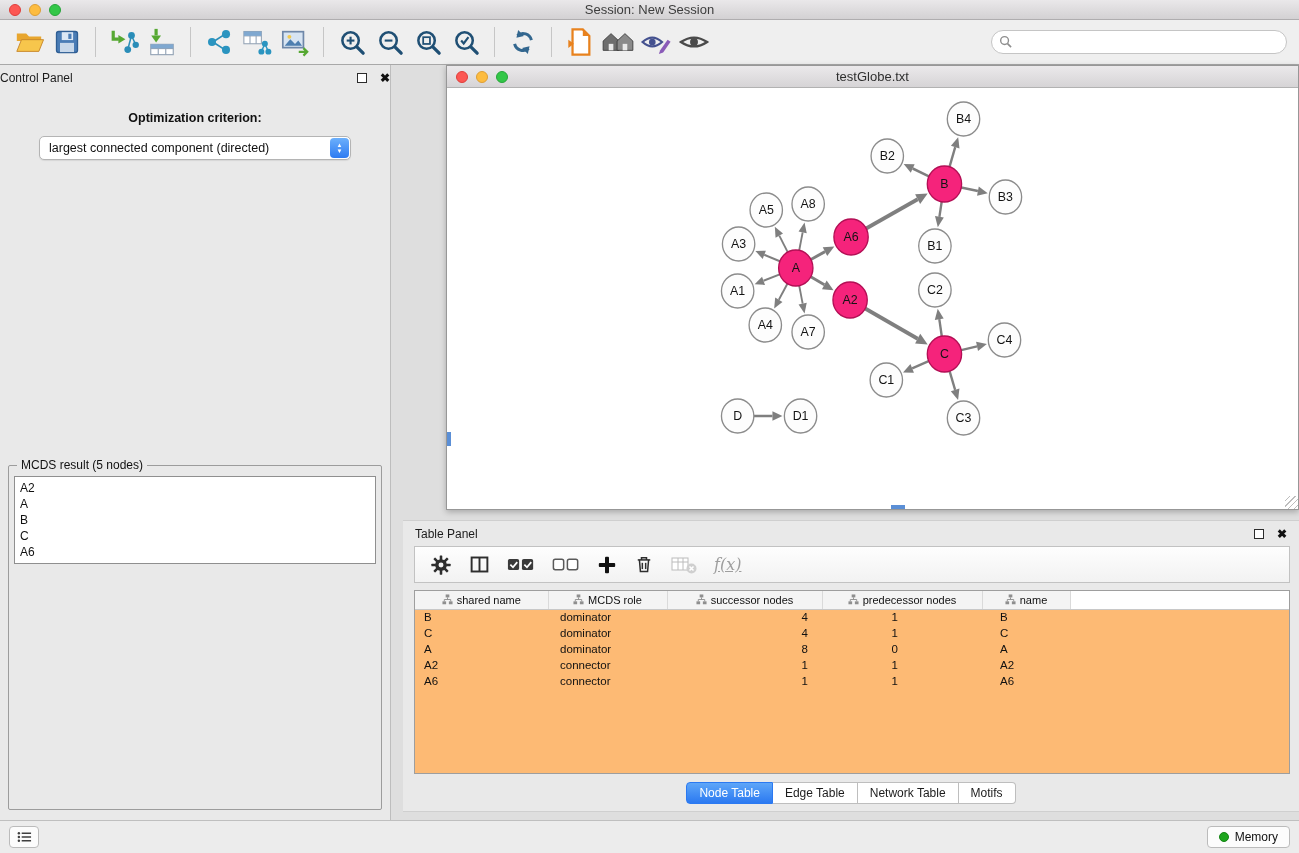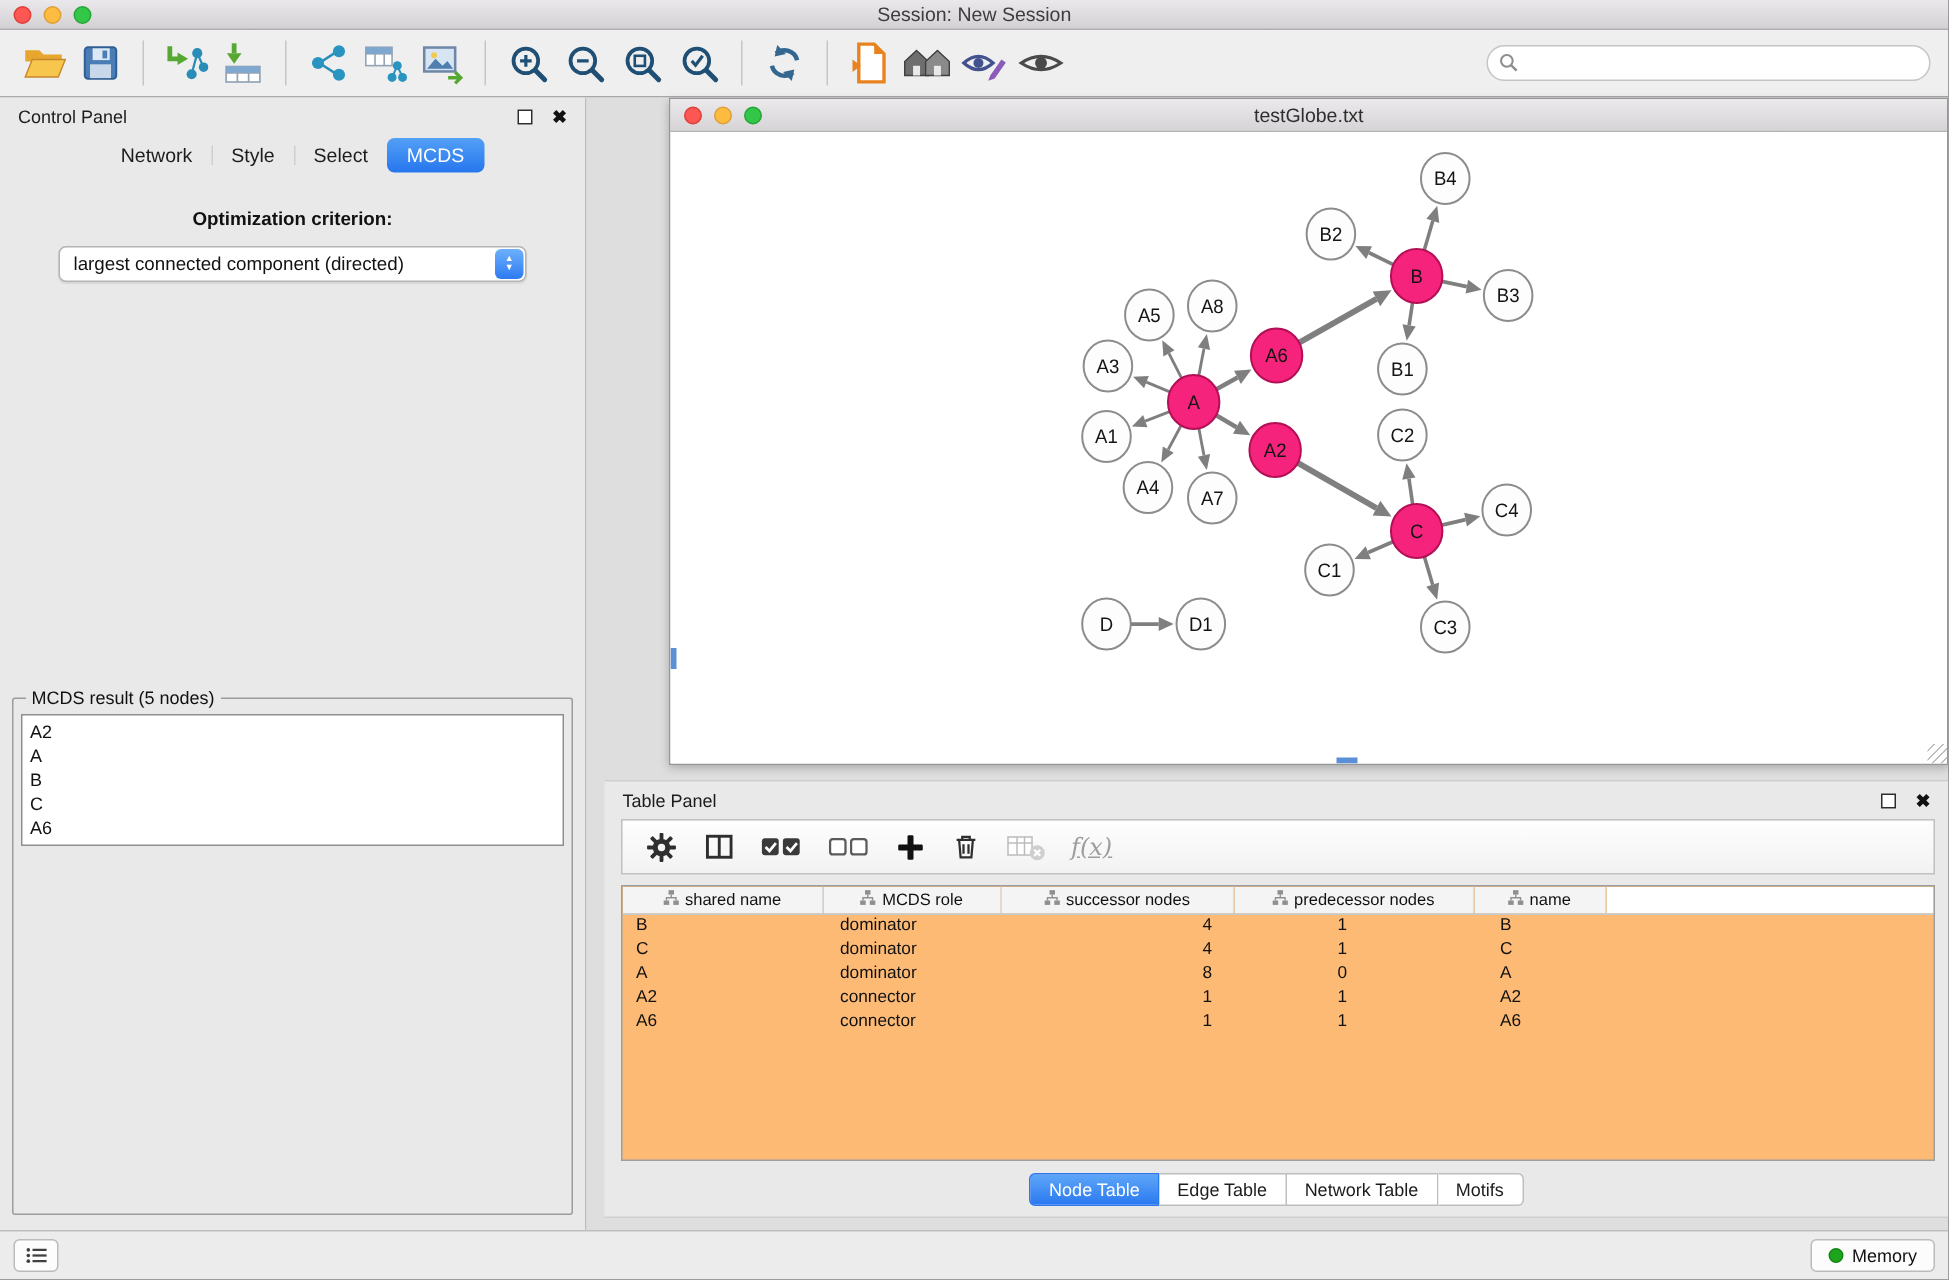--- a/index.html
+++ b/index.html
@@ -23,21 +23,21 @@
   .tsep { width:1px; height:30px; background:#C6C6C6; margin:0 9px; }
   .search-wrap { margin-left:auto; position:relative; margin-right:2px; }
   .search-input { width:296px; height:24px; border:1px solid #C5C5C5; border-radius:12px; background:#fff; padding:0 10px 0 26px; font-size:12px; outline:none; font-family:inherit; }
   .search-mag { position:absolute; left:8px; top:5px; }
 
   
   .main { display:flex; height:755px; }
 
   
   .control-panel { width:391px; background:#E9E9E9; border-right:1px solid #BDBDBD; display:flex; flex-direction:column; }
-  .panel-header { height:26px; display:flex; align-items:center; padding:0 12px; font-size:12px; color:#1c1c1c; }
+  .panel-header { height:26px; display:flex; align-items:center; padding:0 0; font-size:12px; color:#1c1c1c; }
   .panel-header .spacer { flex:1; }
   .float-icon { width:10px; height:10px; border:1.5px solid #2c2c2c; margin-right:13px; background:#fff; }
   .close-glyph { font-size:12px; font-weight:bold; color:#111; line-height:1; }
   .cp-tabs { display:flex; justify-content:center; padding:1px 0 4px; }
   .cp-tab { padding:4px 13px; font-size:13px; color:#1c1c1c; border-radius:5px; position:relative; }
   .cp-tab + .cp-tab:not(.active):before { content:""; position:absolute; left:0; top:5px; bottom:5px; width:1px; background:#CFCFCF; }
   .cp-tab.active { background:linear-gradient(#53A0F6,#2676EE); color:#fff; }
   .opt-label { text-align:center; font-size:12.5px; font-weight:bold; color:#111; margin-top:20px; }
   .dropdown { margin:11px auto 0; width:312px; height:24px; background:#fff; border:1px solid #B4B4B4; border-radius:5px; display:flex; align-items:center; font-size:12.5px; color:#111; padding-left:9px; position:relative; box-shadow:0 1px 1px rgba(0,0,0,.08); }
   .dd-stepper { position:absolute; right:1px; top:1px; bottom:1px; width:19px; background:linear-gradient(#6CB0FC,#2E7BF2); border-radius:4px; color:#fff; display:flex; flex-direction:column; align-items:center; justify-content:center; font-size:6px; line-height:6px; }
@@ -259,26 +259,20 @@
 
   <div class="main">
 
     <div class="control-panel">
       <div class="panel-header">
         <span>Control Panel</span>
         <span class="spacer"></span>
         <span class="float-icon"></span>
         <span class="close-glyph">✖</span>
       </div>
-      <div class="cp-tabs" id="cp-tabs">
-          <div class="cp-tab">Network</div>
-          <div class="cp-tab">Style</div>
-          <div class="cp-tab">Select</div>
-          <div class="cp-tab active">MCDS</div>
-        </div>
       <div class="opt-label">Optimization criterion:</div>
       <div class="dropdown">
         <span>largest connected component (directed)</span>
         <span class="dd-stepper">
             <span>▲</span>
             <span>▼</span>
           </span>
       </div>
       <fieldset class="result-box">
         <legend>MCDS result (5 nodes)</legend>

